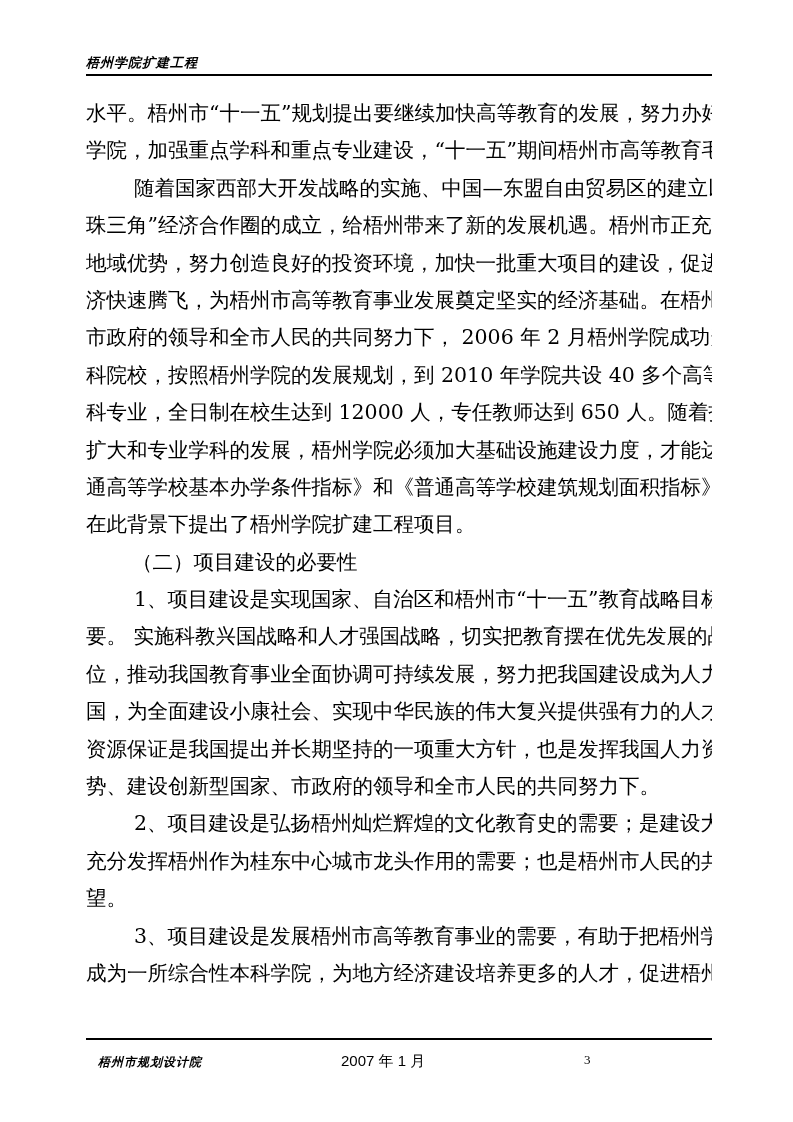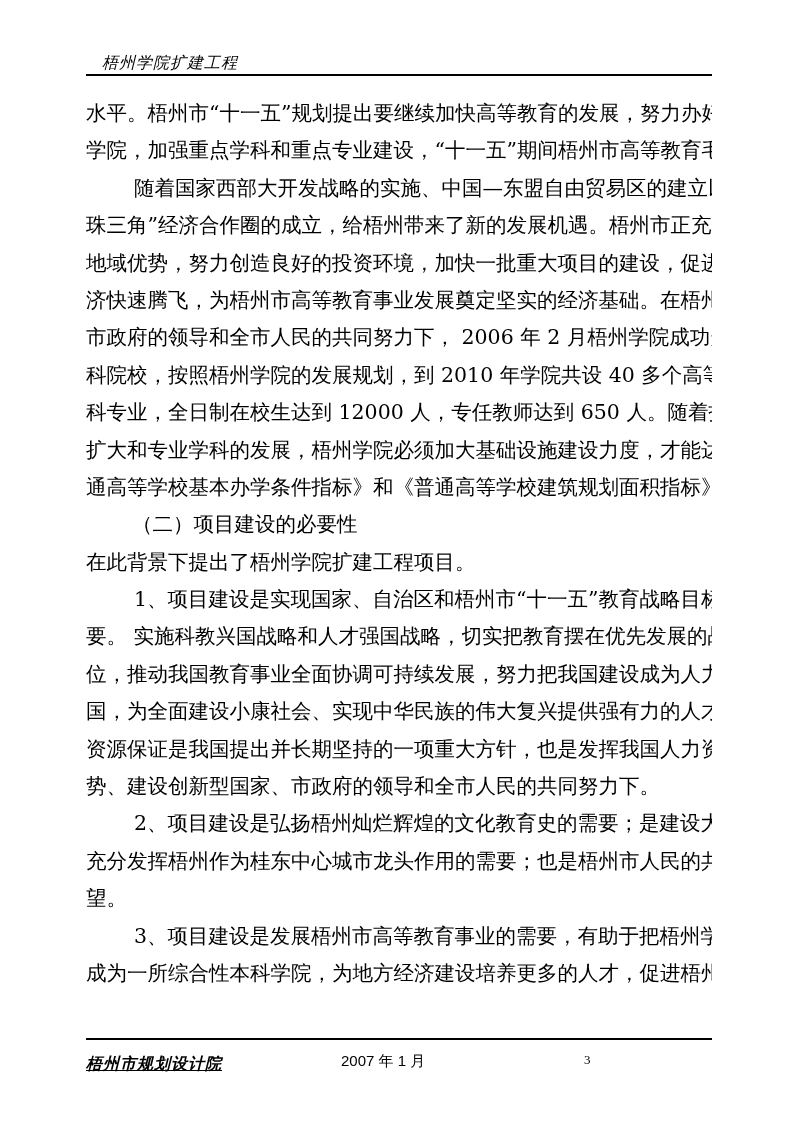--- a/index.html
+++ b/index.html
@@ -18,25 +18,25 @@
     .page-header {
       position: absolute;
       left: 86px;
       top: 54px;
       width: 626px;
       height: 20px;
       border-bottom: 2px solid #000000;
     }
     .page-header .title {
       position: absolute;
-      left: 16px;
+      left: 0;
       top: 2px;
-      font-size: 16px;
+      font-size: 13px;
       font-style: italic;
-      font-weight: normal;
+      font-weight: bold;
       letter-spacing: 1px;
       line-height: 14px;
       white-space: nowrap;
     }
     .body-text {
       position: absolute;
       left: 86px;
       top: 95px;
       width: 626px;
     }
@@ -62,28 +62,27 @@
     .page-footer {
       position: absolute;
       left: 86px;
       top: 1038px;
       width: 626px;
       border-top: 2px solid #000000;
       height: 30px;
     }
     .page-footer .org {
       position: absolute;
-      left: 0;
+      left: 12px;
       top: 14px;
-      font-size: 16px;
+      font-size: 12px;
       font-style: italic;
       font-weight: bold;
       letter-spacing: 1px;
       white-space: nowrap;
-      text-decoration: underline;
     }
     .page-footer .date {
       position: absolute;
       left: 255px;
       top: 12px;
       font-size: 15px;
       font-family: "Liberation Sans", sans-serif;
       white-space: nowrap;
     }
     .page-footer .page-num {
@@ -109,23 +108,23 @@
 
   <span class="line indent">随着国家西部大开发战略的实施、中国—东盟自由贸易区的建立以及“泛</span>
   <span class="line">珠三角”经济合作圈的成立，给梧州带来了新的发展机遇。梧州市正充分利用</span>
   <span class="line">地域优势，努力创造良好的投资环境，加快一批重大项目的建设，促进梧州经</span>
   <span class="line">济快速腾飞，为梧州市高等教育事业发展奠定坚实的经济基础。在梧州市委、</span>
   <span class="line">市政府的领导和全市人民的共同努力下， 2006 年 2 月梧州学院成功升格为本</span>
   <span class="line">科院校，按照梧州学院的发展规划，到 2010 年学院共设 40 多个高等教育本专</span>
   <span class="line">科专业，全日制在校生达到 12000 人，专任教师达到 650 人。随着招生规模的</span>
   <span class="line">扩大和专业学科的发展，梧州学院必须加大基础设施建设力度，才能达到《普</span>
   <span class="line">通高等学校基本办学条件指标》和《普通高等学校建筑规划面积指标》的要求。</span>
+  <span class="line last">在此背景下提出了梧州学院扩建工程项目。</span>
+
   <span class="line last indent2">（二）项目建设的必要性</span>
-
-  <span class="line last">在此背景下提出了梧州学院扩建工程项目。</span>
 
   <span class="line indent">1、项目建设是实现国家、自治区和梧州市“十一五”教育战略目标的需</span>
   <span class="line">要。 实施科教兴国战略和人才强国战略，切实把教育摆在优先发展的战略地</span>
   <span class="line">位，推动我国教育事业全面协调可持续发展，努力把我国建设成为人力资源强</span>
   <span class="line">国，为全面建设小康社会、实现中华民族的伟大复兴提供强有力的人才和人力</span>
   <span class="line">资源保证是我国提出并长期坚持的一项重大方针，也是发挥我国人力资源优</span>
   <span class="line last">势、建设创新型国家、市政府的领导和全市人民的共同努力下。</span>
 
   <span class="line indent">2、项目建设是弘扬梧州灿烂辉煌的文化教育史的需要；是建设大梧州，</span>
   <span class="line">充分发挥梧州作为桂东中心城市龙头作用的需要；也是梧州市人民的共同愿</span>

